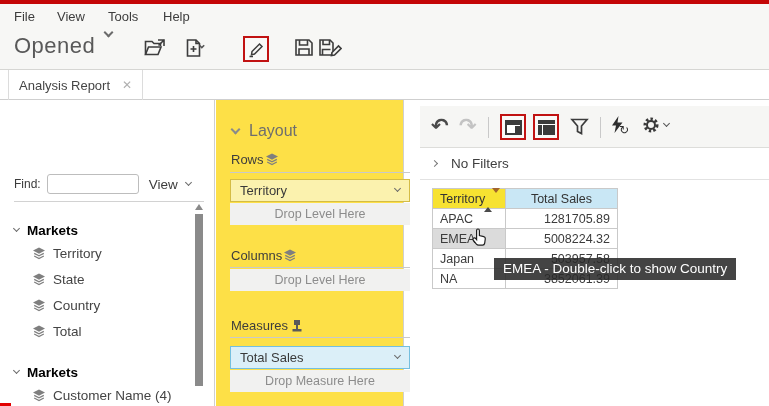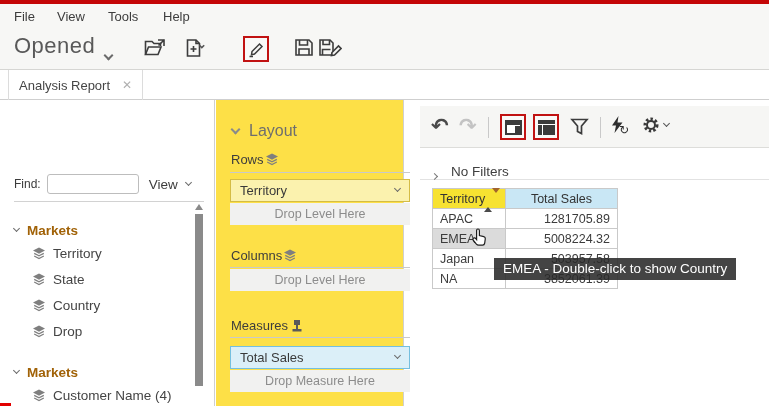--- a/index.html
+++ b/index.html
@@ -5,61 +5,61 @@
   * { margin:0; padding:0; box-sizing:border-box; }
   html,body { width:769px; height:406px; overflow:hidden; }
   body { font-family:"Liberation Sans","DejaVu Sans",sans-serif; color:#3b3b3b; background:#fff; position:relative; }
   .abs { position:absolute; }
 
   
   .accent-bar { left:0; top:0; width:769px; height:4px; background:#c40606; }
   .menubar { left:0; top:4px; width:769px; height:26px; background:#f7f7f5; }
   .menu-item { position:absolute; top:5px; font-size:13px; color:#3d3d3d; cursor:default; }
   .toolbar { left:0; top:30px; width:769px; height:40px; background:#f7f7f5; border-bottom:1px solid #d6d6d3; }
-  .opened { position:absolute; left:14px; top:3px; font-size:22px; color:#595959; letter-spacing:.5px; display:flex; align-items:flex-end; gap:10px; }
+  .opened { position:absolute; left:14px; top:3px; font-size:22px; color:#595959; letter-spacing:.5px; display:flex; align-items:flex-start; gap:10px; }
   .chev { display:inline-block; width:7px; height:7px; border-right:2px solid #6b6b6b; border-bottom:2px solid #6b6b6b; transform:rotate(45deg); margin-top:-4px; }
   .chev.sm { width:5px; height:5px; border-width:1.5px; }
   .chev.right { transform:rotate(-45deg); margin-top:0; }
   .tb-icon { position:absolute; top:8px; }
   .red-box { position:absolute; width:26px; height:26px; border:2px solid #c11212; background:#f9f9f8; display:flex; align-items:center; justify-content:center; }
 
   .tabbar { left:0; top:70px; width:769px; height:30px; background:#fff; border-bottom:1px solid #cfcfcf; }
   .tab { position:absolute; left:8px; top:0; height:30px; width:135px; border-left:1px solid #dcdcdc; border-right:1px solid #dcdcdc; display:flex; align-items:center; padding-left:10px; gap:12px; font-size:13px; color:#454545; }
   .tab-close { color:#b0b0b0; font-size:12px; cursor:pointer; }
 
   
   .fields-panel { left:0; top:100px; width:215px; height:306px; background:#fff; border-right:1px solid #cfcfcf; font-size:13px; }
   .fp-title { position:absolute; left:14px; top:20px; width:180px; line-height:18px; font-size:13.5px; color:#3d3d3d; }
   .find-row { position:absolute; left:14px; top:74px; display:flex; align-items:center; }
   .find-input { width:92px; height:20px; border:1px solid #bdbdbd; border-radius:3px; margin-left:6px; font-size:12px; padding:0 4px; outline:none; }
   .view-lbl { margin-left:10px; font-size:13.5px; color:#3d3d3d; display:flex; align-items:center; gap:8px; }
   .fp-divider { position:absolute; left:14px; top:101px; width:190px; height:1px; background:#d2d2d2; }
   .tree { position:absolute; left:14px; top:108px; width:175px; }
-  .tree-group { display:flex; align-items:center; gap:8px; font-weight:bold; font-size:13.5px; color:#a16207; margin-top:12px; height:20px; }
+  .tree-group { display:flex; align-items:center; gap:8px; font-weight:bold; font-size:13.5px; color:#000000; margin-top:12px; height:20px; }
   .tree-item { display:flex; align-items:center; gap:7px; font-size:13.5px; color:#444; margin-left:18px; height:26px; }
   .scrollbar { position:absolute; left:194px; top:100px; width:10px; height:300px; }
   .sb-up { position:absolute; left:1px; top:4px; width:0; height:0; border-left:4px solid transparent; border-right:4px solid transparent; border-bottom:6px solid #8a8a8a; }
   .sb-thumb { position:absolute; left:1px; top:14px; width:8px; height:172px; background:#8a8a8a; }
 
   
   .layout-panel { left:216px; top:100px; width:188px; height:306px; background:#fde047; border-right:1px solid #cfcfcf; }
   .lp-title { position:absolute; left:16px; top:22px; font-size:16px; color:#6e6e6e; display:flex; align-items:center; gap:10px; }
   .lp-label { position:absolute; font-size:13px; color:#3d3d3d; display:flex; align-items:center; gap:1px; }
   .lp-line { position:absolute; left:14px; width:180px; height:1px; background:#c9c9c9; }
   .select { position:absolute; left:14px; width:180px; height:23px; display:flex; align-items:center; justify-content:space-between; padding:0 9px; font-size:13px; color:#3a3a3a; }
   .select.yellow { background:#fbf2ae; border:1px solid #d4bc45; }
   .select.blue { background:#dbeff8; border:1px solid #74bfdf; }
   .dropzone { position:absolute; left:14px; width:180px; height:22px; background:#f1f1f0; color:#8c8c8c; font-size:12.5px; display:flex; align-items:center; justify-content:center; }
 
   
   .canvas-panel { left:420px; top:100px; width:349px; height:306px; background:#fff; }
   .cv-toolbar { position:absolute; left:0; top:6px; width:349px; height:42px; background:#f6f6f4; border-bottom:1px solid #ddddda; }
   .cv-sep { position:absolute; top:11px; width:1px; height:21px; background:#c9c9c9; }
   .glyph-btn { position:absolute; font-size:21px; line-height:21px; cursor:pointer; }
-  .nofilters { position:absolute; left:0; top:48px; width:349px; height:32px; border-bottom:1px solid #e2e2e2; display:flex; align-items:flex-end; gap:14px; padding-left:12px; font-size:13.5px; color:#3f3f3f; }
+  .nofilters { position:absolute; left:0; top:48px; width:349px; height:32px; border-bottom:1px solid #e2e2e2; display:flex; align-items:center; gap:14px; padding-left:12px; font-size:13.5px; color:#3f3f3f; }
 
   table.xtab { position:absolute; left:12px; top:88px; border-collapse:collapse; font-size:12.5px; }
   .xtab th, .xtab td { border:1px solid #c9c9c9; height:20px; padding:0 7px; font-weight:normal; }
   .xtab th.terr { background:#f7e231; width:73px; text-align:left; position:relative; color:#333; }
   .xtab th.tsales { background:#c9e7f5; width:112px; text-align:center; color:#333; }
   .xtab td.name { text-align:left; color:#3c3c3c; }
   .xtab td.val { text-align:right; color:#3c3c3c; }
   .xtab td.hl { background:#dbdbdb; }
   .sort-ico { position:absolute; right:5px; top:4px; }
   .tri-up { width:0; height:0; border-left:4px solid transparent; border-right:4px solid transparent; border-bottom:5px solid #4a4a4a; margin-bottom:2px; }
@@ -189,21 +189,21 @@
           <path d="M2.2 9 L7 11.5 11.8 9" stroke="#7f7f7f" fill="none" stroke-width="1.3"></path>
         </svg>
       <span>Country</span>
     </div>
     <div class="tree-item">
       <svg width="14" height="13" viewBox="0 0 14 13">
           <path d="M7 0.5 L13 3.6 7 6.7 1 3.6 Z" fill="#7f7f7f"></path>
           <path d="M2.2 6.3 L7 8.8 11.8 6.3" stroke="#7f7f7f" fill="none" stroke-width="1.3"></path>
           <path d="M2.2 9 L7 11.5 11.8 9" stroke="#7f7f7f" fill="none" stroke-width="1.3"></path>
         </svg>
-      <span>Drop</span>
+      <span>Total</span>
     </div>
     <div class="tree-group" style="margin-top:18px">
       <span class="chev sm"></span>
       <span>Markets</span>
     </div>
     <div class="tree-item">
       <svg width="14" height="13" viewBox="0 0 14 13">
           <path d="M7 0.5 L13 3.6 7 6.7 1 3.6 Z" fill="#7f7f7f"></path>
           <path d="M2.2 6.3 L7 8.8 11.8 6.3" stroke="#7f7f7f" fill="none" stroke-width="1.3"></path>
           <path d="M2.2 9 L7 11.5 11.8 9" stroke="#7f7f7f" fill="none" stroke-width="1.3"></path>

